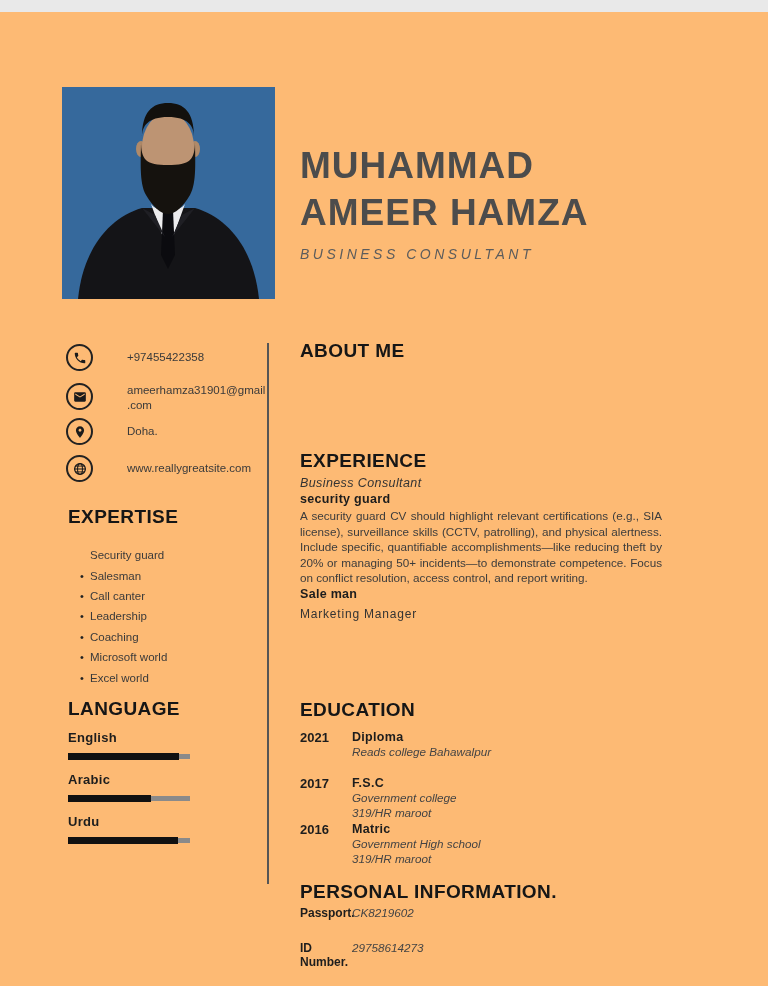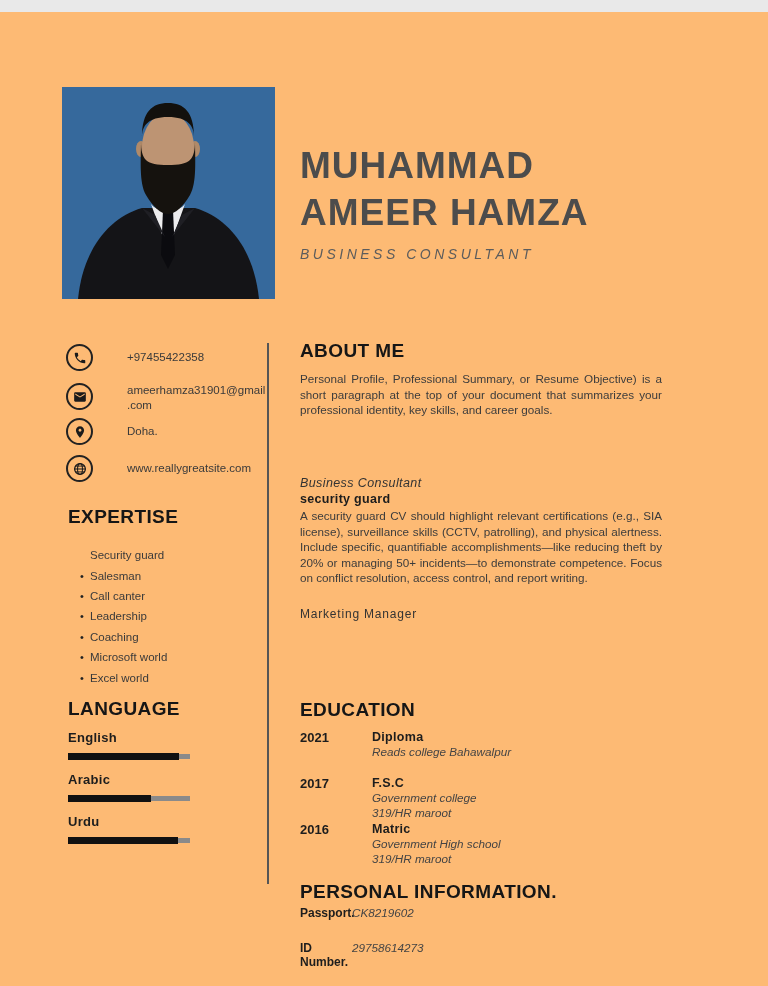--- a/index.html
+++ b/index.html
@@ -63,21 +63,21 @@
   .lang-fill{position:absolute;left:0;top:-1px;height:7px;background:#111;}
 
   
   .rcol{left:300px;width:362px;}
   .para{font-size:11.7px;line-height:15.6px;text-align:justify;color:#3c3c3c;}
   .italic-line{font-style:italic;font-size:12.5px;color:#333;letter-spacing:0.4px;}
   .role-bold{font-size:12.5px;font-weight:700;color:#1d1d1d;letter-spacing:0.3px;}
   .plain-line{font-size:12px;color:#333;letter-spacing:0.8px;}
 
   
-  .edu-entry{left:300px;display:flex;gap:20px;}
+  .edu-entry{left:300px;display:flex;}
   .edu-year{width:52px;font-size:13px;font-weight:700;color:#1d1d1d;}
   .edu-title{font-size:12.5px;font-weight:700;color:#1d1d1d;letter-spacing:0.3px;}
   .edu-line{font-size:11.7px;font-style:italic;color:#444;line-height:15.2px;}
   .edu-body .edu-line:first-of-type{margin-top:2px;}
 
   
   .pi-row{left:300px;display:flex;}
   .pi-label{width:52px;font-size:12px;font-weight:700;color:#1d1d1d;}
   .pi-value{font-size:11.7px;font-style:italic;color:#444;}
 </style>
@@ -208,27 +208,28 @@
       </div>
   </div>
   <div class="abs lang-block" style="top:802px">
     <div class="lang-label">Urdu</div>
     <div class="lang-track">
         <div class="lang-fill" style="width: 90%;"></div>
       </div>
   </div>
 
   <div class="abs sec-h rcol" style="top:328px">ABOUT ME</div>
-  <div class="abs rcol para" style="top:359px">Personal Profile, Professional Summary, or Resume Objective) is a short paragraph at the top of your document that summarizes your professional identity, key skills, and career goals.</div>
-
+
+  <div class="abs sec-h rcol" style="top:438px">EXPERIENCE</div>
   <div class="abs rcol italic-line" style="top:464px">Business Consultant</div>
 
   <div class="abs rcol role-bold" style="top:480px">security guard</div>
   <div class="abs rcol para" style="top:496px">A security guard CV should highlight relevant certifications (e.g., SIA license), surveillance skills (CCTV, patrolling), and physical alertness. Include specific, quantifiable accomplishments—like reducing theft by 20% or managing 50+ incidents—to demonstrate competence. Focus on conflict resolution, access control, and report writing.</div>
 
+  <div class="abs rcol role-bold" style="top:575px">Sale man</div>
   <div class="abs rcol plain-line" style="top:595px">Marketing Manager</div>
 
   <div class="abs sec-h rcol" style="top:687px">EDUCATION</div>
 
   <div class="abs edu-entry" style="top:718px">
     <div class="edu-year">2021</div>
     <div class="edu-body">
       <div class="edu-title">Diploma</div>
       <div class="edu-line">Reads college Bahawalpur</div>
     </div>

